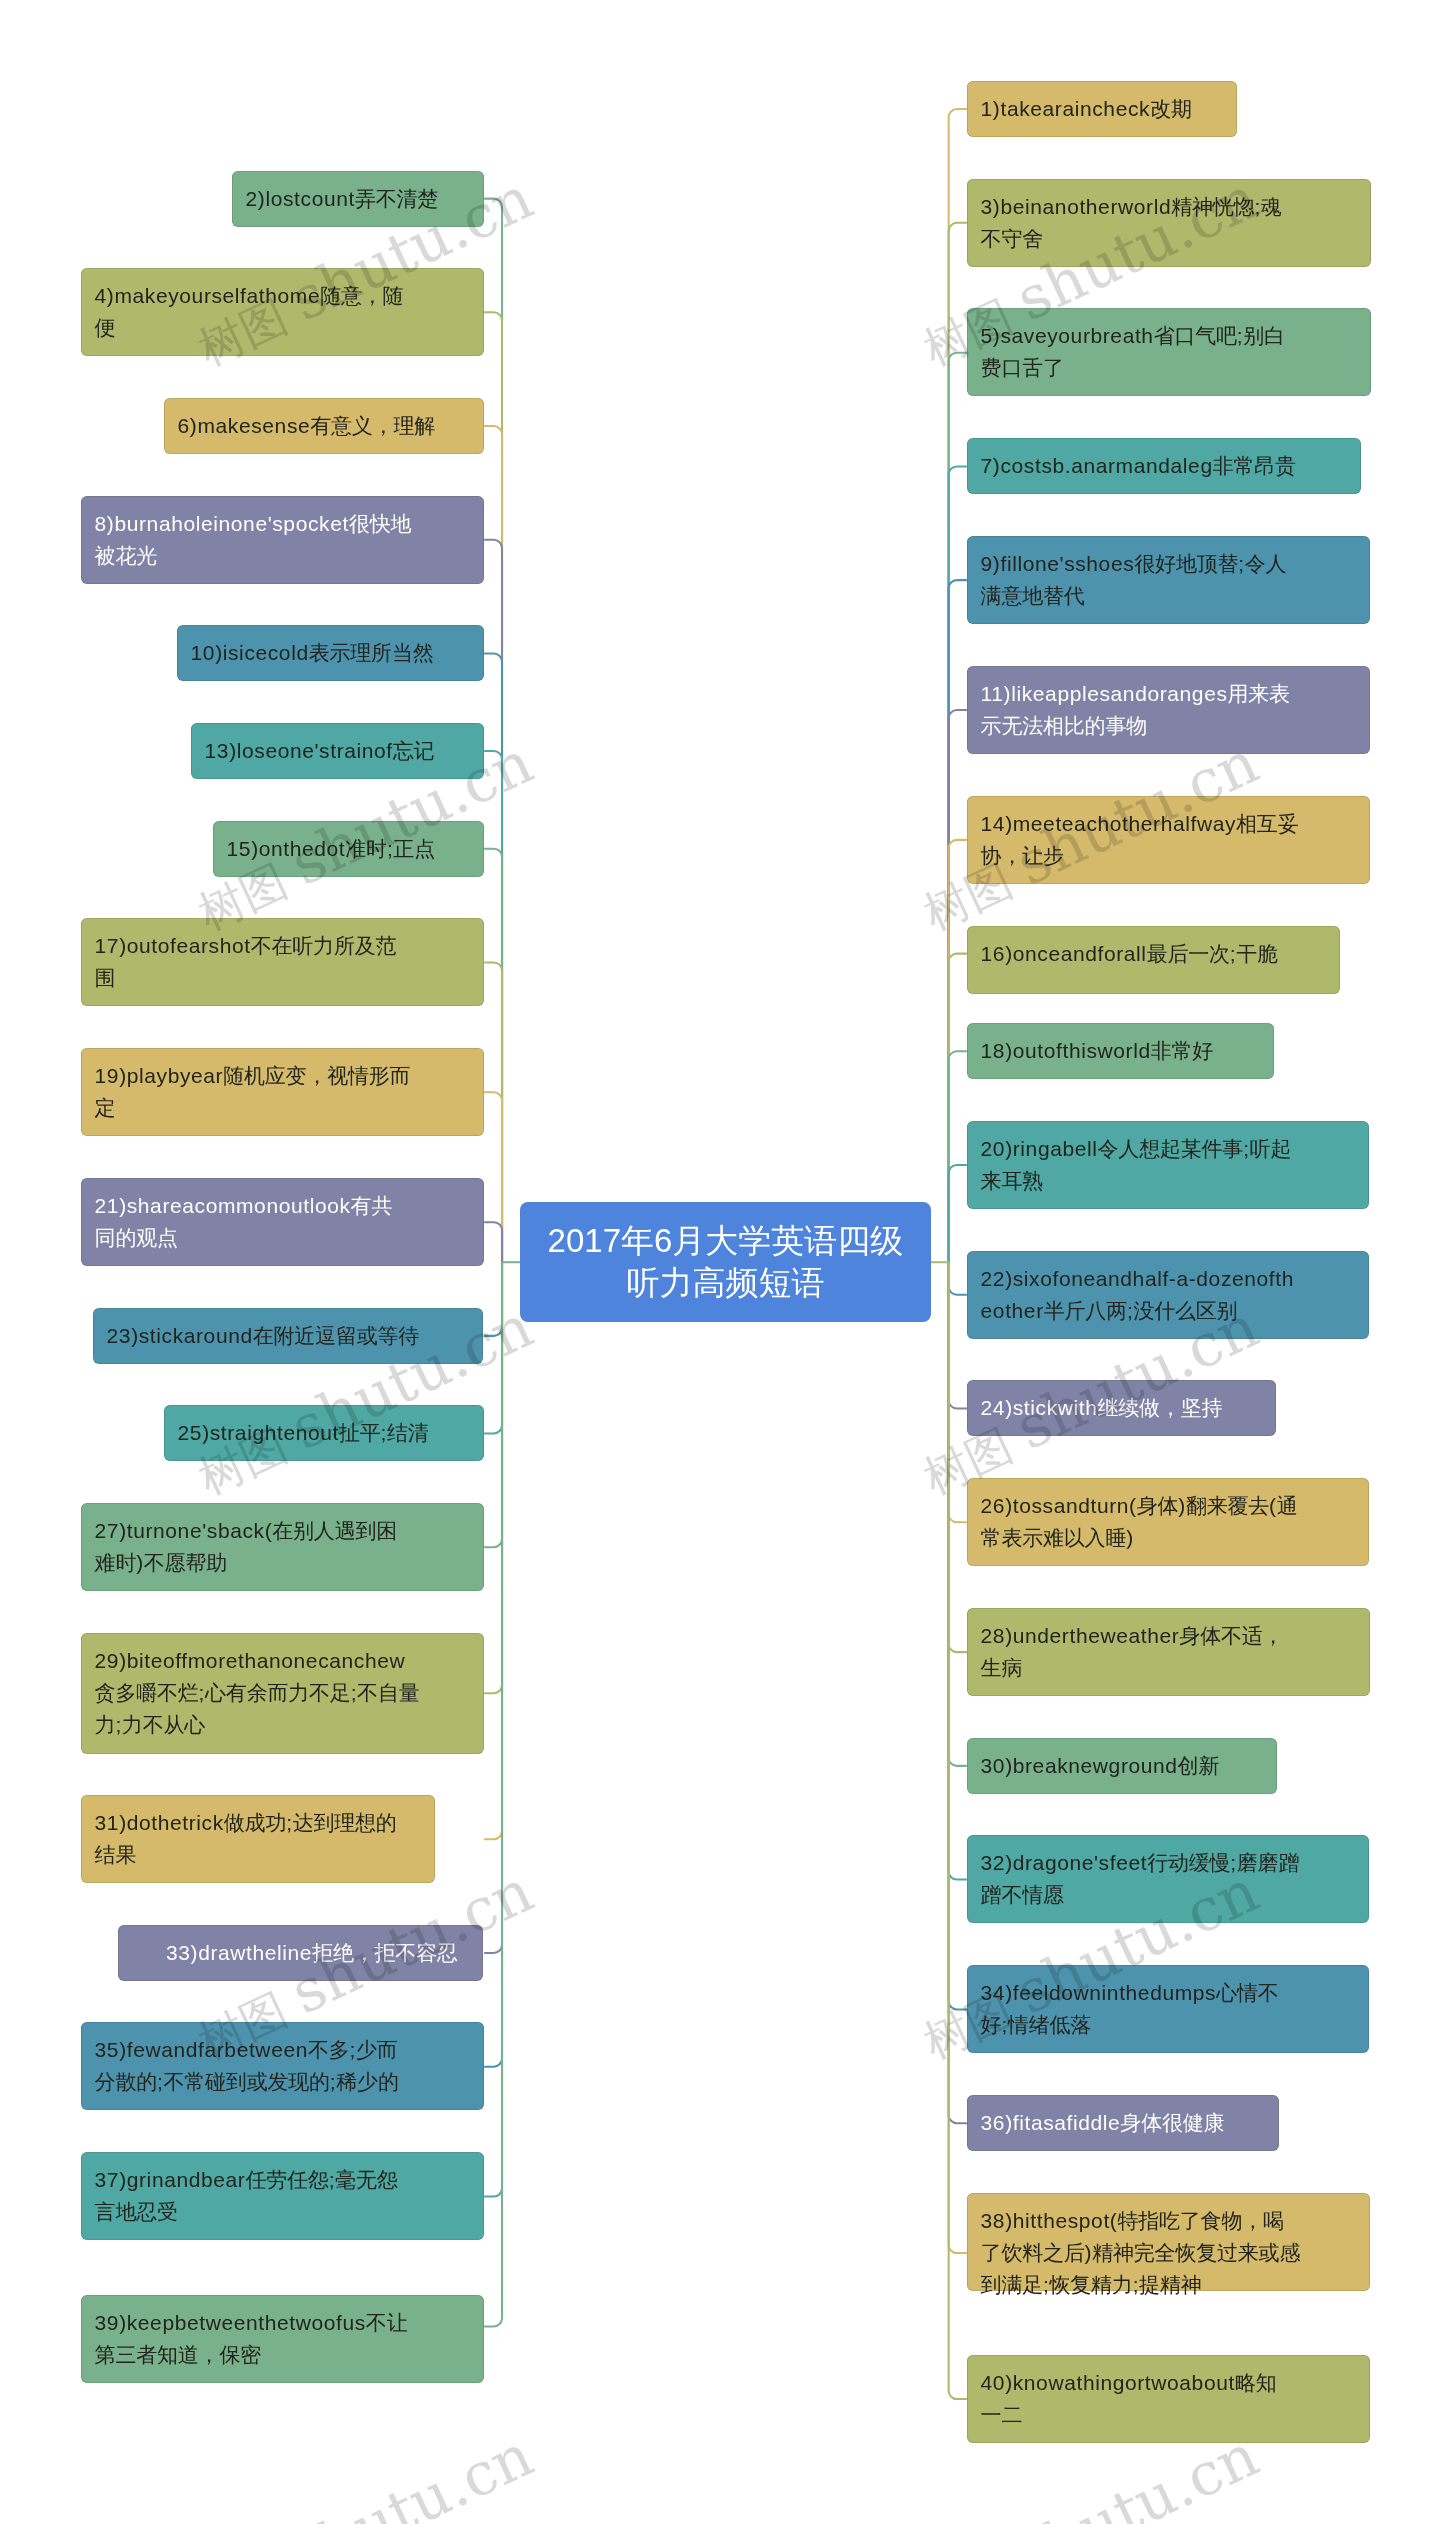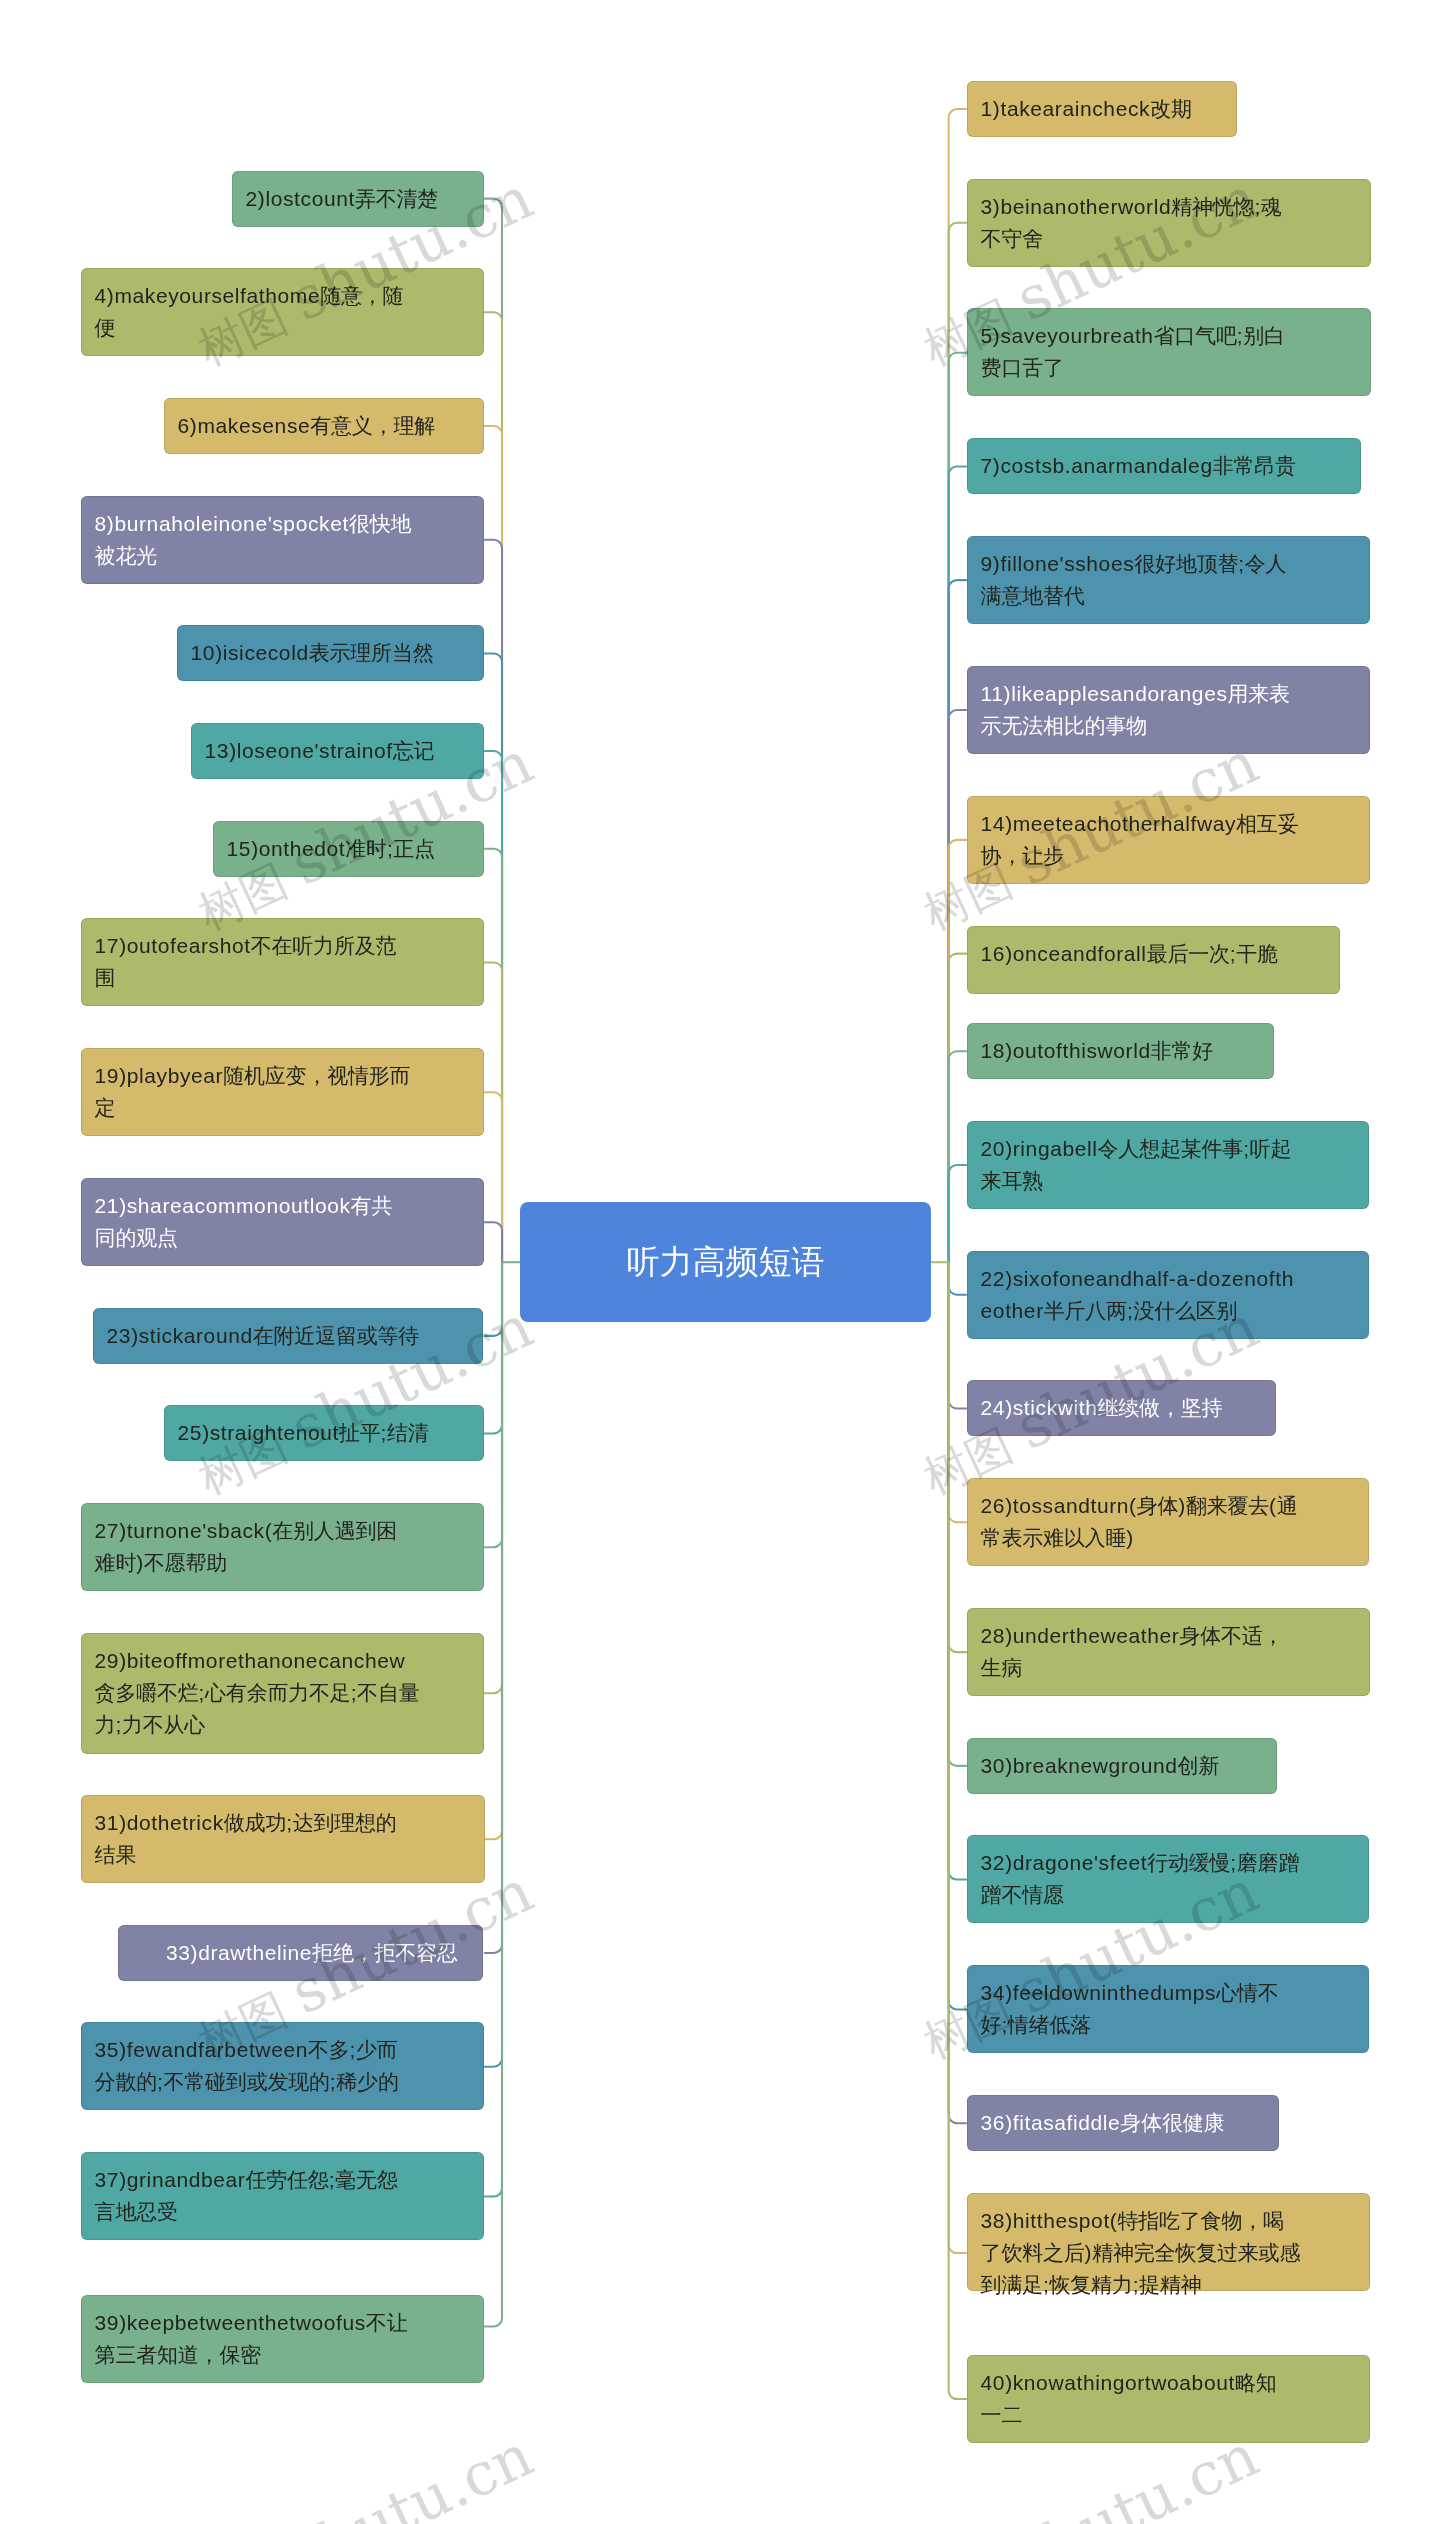--- a/index.html
+++ b/index.html
@@ -73,36 +73,36 @@
       <path d="M 1706 2915.6 L 1688.3 2915.6 A 14.5 14.5 0 0 1 1673.8 2901.1 L 1673.8 2227.5" fill="none" stroke="#AEB96C" stroke-width="3.6" stroke-linecap="butt"></path>
       <path d="M 1706 3116.3 L 1688.3 3116.3 A 14.5 14.5 0 0 1 1673.8 3101.8 L 1673.8 2227.5" fill="none" stroke="#79B18C" stroke-width="3.6" stroke-linecap="butt"></path>
       <path d="M 1706 3317 L 1688.3 3317 A 14.5 14.5 0 0 1 1673.8 3302.5 L 1673.8 2227.5" fill="none" stroke="#4FA8A3" stroke-width="3.6" stroke-linecap="butt"></path>
       <path d="M 1706 3546.2 L 1688.3 3546.2 A 14.5 14.5 0 0 1 1673.8 3531.7 L 1673.8 2227.5" fill="none" stroke="#4E93AD" stroke-width="3.6" stroke-linecap="butt"></path>
       <path d="M 1706 3746.9 L 1688.3 3746.9 A 14.5 14.5 0 0 1 1673.8 3732.4 L 1673.8 2227.5" fill="none" stroke="#8083A5" stroke-width="3.6" stroke-linecap="butt"></path>
       <path d="M 1706 3976.1 L 1688.3 3976.1 A 14.5 14.5 0 0 1 1673.8 3961.6 L 1673.8 2227.5" fill="none" stroke="#D5BA6B" stroke-width="3.6" stroke-linecap="butt"></path>
       <path d="M 1706 4233.8 L 1688.3 4233.8 A 14.5 14.5 0 0 1 1673.8 4219.3 L 1673.8 2227.5" fill="none" stroke="#AEB96C" stroke-width="3.6" stroke-linecap="butt"></path>
       <path d="M 1673.8 2227.5 L 1642.5 2227.5" fill="none" stroke="#AEB96C" stroke-width="3.6" stroke-linecap="butt"></path>
     </svg>
   <div id="nodes">
-      <div class="root" style="left: 520px; top: 1202px; width: 411px; height: 120px; background: rgb(78, 132, 220);"><div>听力高频短语</div></div>
+      <div class="root" style="left: 520px; top: 1202px; width: 411px; height: 120px; background: rgb(78, 132, 220);"><div>2017年6月大学英语四级</div><div>听力高频短语</div></div>
       <div class="node" style="width: 252px; height: 56px; top: 171px; left: 232px; background: rgb(121, 177, 140);"><div><span class="lat">2)lostcount</span>弄不清楚</div></div>
       <div class="node" style="width: 403px; height: 88px; top: 268px; left: 81px; background: rgb(174, 185, 108);"><div><span class="lat">4)makeyourselfathome</span>随意，随</div><div>便</div></div>
       <div class="node" style="width: 320px; height: 56px; top: 398px; left: 164px; background: rgb(213, 186, 107);"><div><span class="lat">6)makesense</span>有意义，理解</div></div>
       <div class="node lt" style="width: 403px; height: 88px; top: 496px; left: 81px; background: rgb(128, 131, 165);"><div><span class="lat">8)burnaholeinone'spocket</span>很快地</div><div>被花光</div></div>
       <div class="node" style="width: 307px; height: 56px; top: 625px; left: 177px; background: rgb(78, 147, 173);"><div><span class="lat">10)isicecold</span>表示理所当然</div></div>
       <div class="node" style="width: 293px; height: 56px; top: 723px; left: 191px; background: rgb(79, 168, 163);"><div><span class="lat">13)loseone'strainof</span>忘记</div></div>
       <div class="node" style="width: 271px; height: 56px; top: 821px; left: 213px; background: rgb(121, 177, 140);"><div><span class="lat">15)onthedot</span>准时<span class="lat">;</span>正点</div></div>
       <div class="node" style="width: 403px; height: 88px; top: 918px; left: 81px; background: rgb(174, 185, 108);"><div><span class="lat">17)outofearshot</span>不在听力所及范</div><div>围</div></div>
       <div class="node" style="width: 403px; height: 88px; top: 1048px; left: 81px; background: rgb(213, 186, 107);"><div><span class="lat">19)playbyear</span>随机应变，视情形而</div><div>定</div></div>
       <div class="node lt" style="width: 403px; height: 88px; top: 1178px; left: 81px; background: rgb(128, 131, 165);"><div><span class="lat">21)shareacommonoutlook</span>有共</div><div>同的观点</div></div>
       <div class="node" style="width: 390px; height: 56px; top: 1308px; left: 93px; background: rgb(78, 147, 173);"><div><span class="lat">23)stickaround</span>在附近逗留或等待</div></div>
       <div class="node" style="width: 320px; height: 56px; top: 1405px; left: 164px; background: rgb(79, 168, 163);"><div><span class="lat">25)straightenout</span>扯平<span class="lat">;</span>结清</div></div>
       <div class="node" style="width: 403px; height: 88px; top: 1503px; left: 81px; background: rgb(121, 177, 140);"><div><span class="lat">27)turnone'sback(</span>在别人遇到困</div><div>难时<span class="lat">)</span>不愿帮助</div></div>
       <div class="node" style="width: 403px; height: 121px; top: 1633px; left: 81px; background: rgb(174, 185, 108);"><div><span class="lat">29)biteoffmorethanonecanchew</span></div><div>贪多嚼不烂<span class="lat">;</span>心有余而力不足<span class="lat">;</span>不自量</div><div>力<span class="lat">;</span>力不从心</div></div>
-      <div class="node" style="width: 404px; height: 88px; top: 1795px; left: 81px; background: rgb(213, 186, 107);"><div><span class="lat">31)dothetrick</span>做成功<span class="lat">;</span>达到理想的</div><div>结果</div></div>
+      <div class="node" style="width: 354px; height: 88px; top: 1795px; left: 81px; background: rgb(213, 186, 107);"><div><span class="lat">31)dothetrick</span>做成功<span class="lat">;</span>达到理想的</div><div>结果</div></div>
       <div class="node lt" style="width: 365px; height: 56px; top: 1925px; left: 118px; background: rgb(128, 131, 165); padding-left: 48px;"><div><span class="lat">33)drawtheline</span>拒绝，拒不容忍</div></div>
       <div class="node" style="width: 403px; height: 88px; top: 2022px; left: 81px; background: rgb(78, 147, 173);"><div><span class="lat">35)fewandfarbetween</span>不多<span class="lat">;</span>少而</div><div>分散的<span class="lat">;</span>不常碰到或发现的<span class="lat">;</span>稀少的</div></div>
       <div class="node" style="width: 403px; height: 88px; top: 2152px; left: 81px; background: rgb(79, 168, 163);"><div><span class="lat">37)grinandbear</span>任劳任怨<span class="lat">;</span>毫无怨</div><div>言地忍受</div></div>
       <div class="node" style="width: 403px; height: 88px; top: 2282px; left: 81px; background: rgb(121, 177, 140); margin-top: 13px;"><div><span class="lat">39)keepbetweenthetwoofus</span>不让</div><div>第三者知道，保密</div></div>
       <div class="node" style="width: 270px; height: 56px; top: 81px; left: 967px; background: rgb(213, 186, 107);"><div><span class="lat">1)takearaincheck</span>改期</div></div>
       <div class="node" style="width: 404px; height: 88px; top: 179px; left: 967px; background: rgb(174, 185, 108);"><div><span class="lat">3)beinanotherworld</span>精神恍惚<span class="lat">;</span>魂</div><div>不守舍</div></div>
       <div class="node" style="width: 404px; height: 88px; top: 308px; left: 967px; background: rgb(121, 177, 140);"><div><span class="lat">5)saveyourbreath</span>省口气吧<span class="lat">;</span>别白</div><div>费口舌了</div></div>
       <div class="node" style="width: 394px; height: 56px; top: 438px; left: 967px; background: rgb(79, 168, 163);"><div><span class="lat">7)costsb.anarmandaleg</span>非常昂贵</div></div>
       <div class="node" style="width: 403px; height: 88px; top: 536px; left: 967px; background: rgb(78, 147, 173);"><div><span class="lat">9)fillone'sshoes</span>很好地顶替<span class="lat">;</span>令人</div><div>满意地替代</div></div>
       <div class="node lt" style="width: 403px; height: 88px; top: 666px; left: 967px; background: rgb(128, 131, 165);"><div><span class="lat">11)likeapplesandoranges</span>用来表</div><div>示无法相比的事物</div></div>

